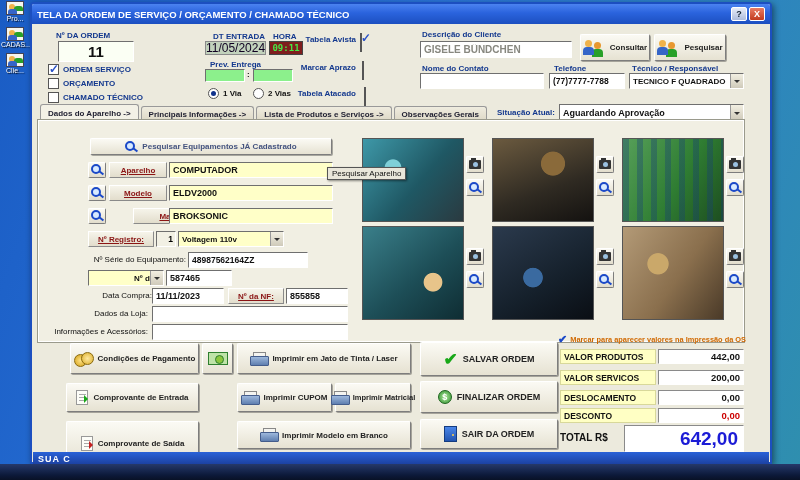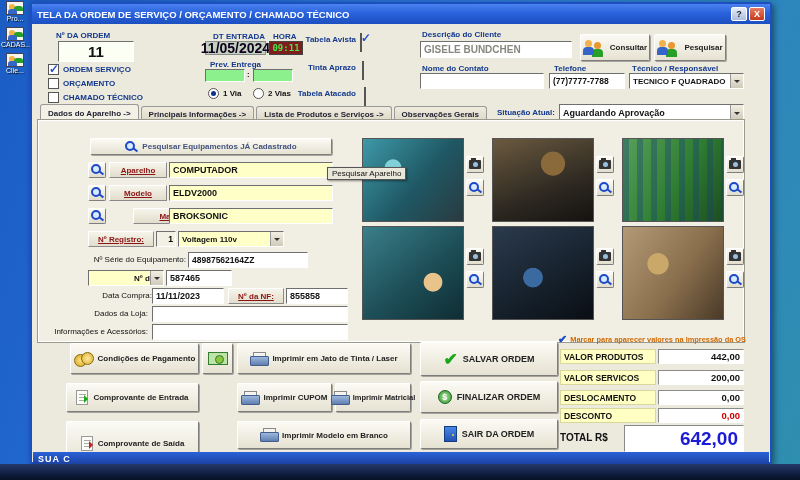--- a/index.html
+++ b/index.html
@@ -29,21 +29,21 @@
   .yellowbg{background:#ffffc8 !important;}
   .btn{display:flex;align-items:center;justify-content:center;gap:5px;background:linear-gradient(#fbfaf4,#e6e2d2);border:1px solid #7d7d7d;border-top-color:#fff;border-left-color:#fff;box-shadow:1px 1px 0 rgba(0,0,0,.3);font-size:8px;font-weight:bold;color:#222;cursor:pointer;border-radius:2px;white-space:nowrap;}
   .btn.big{font-size:9px;}
   .redlabel{display:flex;align-items:center;justify-content:center;background:linear-gradient(#f6f4ea,#e2ddcc);border:1px solid #8a8a8a;border-top-color:#fff;border-left-color:#fff;color:#8b1515;font-size:8px;font-weight:bold;text-decoration:underline;white-space:nowrap;}
   .cb{width:11px;height:11px;background:#fff;border:1px solid #555;position:relative;cursor:pointer;flex:0 0 auto;}
   .cb.on::after{content:"✓";position:absolute;left:0px;top:-3px;font-size:12px;font-weight:bold;color:#2a52c8;}
   .rd{width:11px;height:11px;background:#fff;border:1px solid #555;border-radius:50%;position:relative;cursor:pointer;flex:0 0 auto;}
   .rd.on::after{content:"";position:absolute;left:2px;top:2px;width:5px;height:5px;border-radius:50%;background:#10328c;}
   .hrow{display:flex;align-items:center;gap:4px;}
   .led{background:#7f1d1d;color:#46e846;font-family:"DejaVu Sans Mono",monospace;font-size:9px;font-weight:bold;display:flex;align-items:center;justify-content:center;border:1px solid #444;}
-  .datefld{background:#c2d2bc;border:1px solid #8a8a8a;display:flex;align-items:center;justify-content:center;font-size:14px;font-weight:bold;color:#102;}
+  .datefld{background:#c2d2bc;border:1px solid #8a8a8a;display:flex;align-items:center;justify-content:center;font-size:12px;font-weight:normal;color:#102;}
   .greenfld{background:#8cf08c;border:1px solid #6f6f6f;border-bottom-color:#fff;border-right-color:#fff;}
   .combo{display:flex;align-items:stretch;border:1px solid #8a8a8a;border-top-color:#6f6f6f;border-left-color:#6f6f6f;border-bottom-color:#fff;border-right-color:#fff;background:#fff;cursor:pointer;}
   .cval{flex:1;display:flex;align-items:center;padding:0 3px;font-size:8px;font-weight:bold;color:#111;white-space:nowrap;overflow:hidden;}
   .carr{width:13px;background:linear-gradient(#f2efe2,#cfcaba);border-left:1px solid #999;display:flex;align-items:center;justify-content:center;}
   .tri{width:0;height:0;border:3px solid transparent;border-top-color:#333;margin-top:4px;}
   
   .tabs{display:flex;gap:2px;align-items:flex-end;}
   .tab{height:15px;display:flex;align-items:center;padding:0 7px;font-size:8px;font-weight:bold;color:#223;background:linear-gradient(#efecdf,#ddd8c6);border:1px solid #999;border-bottom:none;border-radius:3px 3px 0 0;cursor:pointer;}
   .tab.active{height:17px;background:#f3f1e6;}
   .panel{background:#f1efe3;border:1px solid #fff;box-shadow:0 0 0 1px #9a9a8c;}
@@ -151,21 +151,21 @@
       <span class="rd on"></span>
       <span class="lbl blk">1 Via</span>
     </div>
     <div class="abs hrow" style="left:221px;top:84px;">
       <span class="rd"></span>
       <span class="lbl blk">2 Vias</span>
     </div>
 
     <div class="abs lbl" style="left:264px;top:31px;width:60px;text-align:right;">Tabela Avista</div>
     <span class="cb on abs" style="left:328px;top:30px;"></span>
-    <div class="abs lbl" style="left:264px;top:59px;width:60px;text-align:right;">Tinta Aprazo</div>
+    <div class="abs lbl" style="left:264px;top:59px;width:60px;text-align:right;">Marcar Aprazo</div>
     <span class="cb abs" style="left:328px;top:58px;"></span>
     <div class="abs lbl" style="left:264px;top:85px;width:60px;text-align:right;">Tabela Atacado</div>
     <span class="cb abs" style="left:328px;top:84px;"></span>
 
     <div class="abs lbl" style="left:390px;top:26px;">Descrição do Cliente</div>
     <input class="abs inp gray" style="left: 388px; top: 37px; width: 152px; height: 17px;" value="GISELE BÜNDCHEN">
 
     <div class="abs btn" style="left:622px;top:30px;width:72px;height:27px;">
       <span class="ppl"></span>
       <span>Pesquisar</span>

